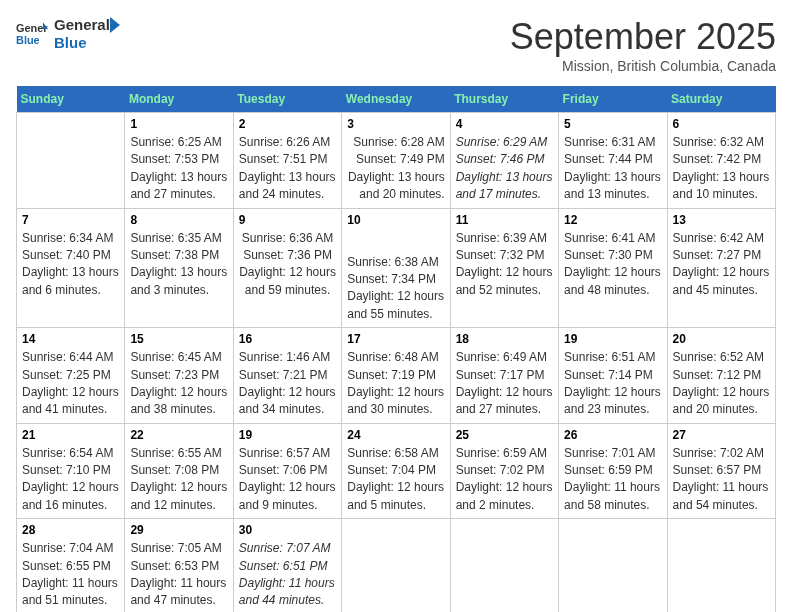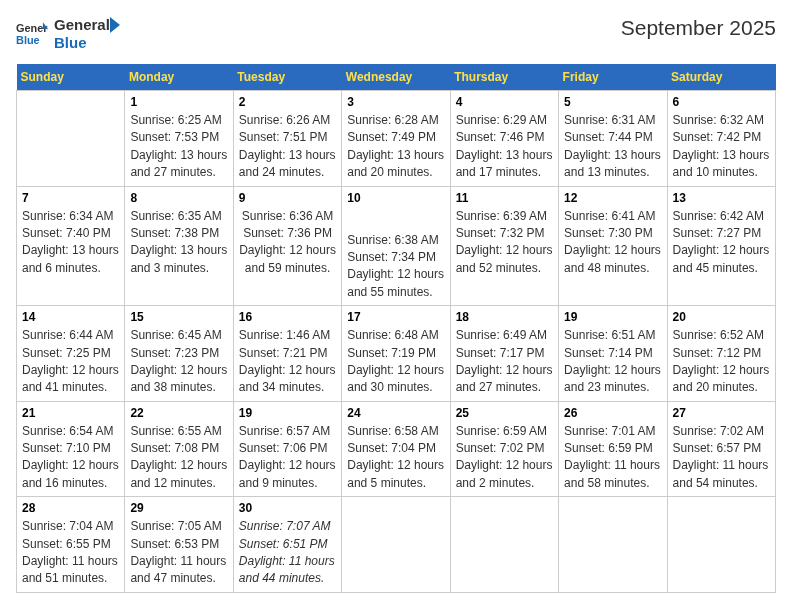--- a/index.html
+++ b/index.html
@@ -22,36 +22,36 @@
     }
     .logo-icon {
       width: 32px;
       height: 28px;
       margin-right: 2px;
     }
     .title-block {
       text-align: right;
     }
     .month-title {
-      font-size: 21px;
+      font-size: 36px;
       color: #333;
       font-weight: normal;
     }
     .location {
       font-size: 14px;
       color: #555;
     }
     table {
       width: 100%;
       border-collapse: collapse;
       font-size: 11px;
     }
     thead tr th {
       background-color: #2b6bbf;
-      color: #fde047;
+      color: #86efac;
       padding: 6px 4px;
       text-align: left;
       font-size: 12px;
       font-weight: bold;
     }
     tbody tr td {
       border: 1px solid #ccc;
       vertical-align: top;
       padding: 4px 5px;
       width: calc(100% / 7);
@@ -87,20 +87,21 @@
     <div style="margin-left:4px;">
       <div style="font-size:15px;font-weight:bold;color:#333;line-height:1.2;">General</div>
       <div style="font-size:15px;font-weight:bold;color:#1a6bb5;line-height:1.2;">Blue</div>
     </div>
     <svg width="20" height="20" viewBox="0 0 20 20" style="margin-left:-8px;margin-top:-18px;">
       <polygon points="8,2 18,10 8,18" fill="#1a6bb5"></polygon>
     </svg>
   </div>
   <div class="title-block">
     <div class="month-title">September 2025</div>
+    <div class="location">Mission, British Columbia, Canada</div>
   </div>
 </div>
 
 <table>
   <thead>
     <tr>
     <th>Sunday</th>
         <th>Monday</th>
         <th>Tuesday</th>
         <th>Wednesday</th>
@@ -121,28 +122,28 @@
         </td>
         <td>
           <span class="day-num">2</span>
           <div class="day-info" style="white-space: pre-line;">Sunrise: 6:26 AM
 Sunset: 7:51 PM
 Daylight: 13 hours
 and 24 minutes.</div>
         </td>
         <td>
           <span class="day-num">3</span>
-          <div class="day-info" style="white-space: pre-line;">Sunrise: 6:28 AM
+          <div class="day-info" style="white-space: pre-line; text-align: right;">Sunrise: 6:28 AM
 Sunset: 7:49 PM
 Daylight: 13 hours
 and 20 minutes.</div>
         </td>
         <td>
           <span class="day-num">4</span>
-          <div class="day-info" style="white-space: pre-line;">Sunrise: 6:29 AM
+          <div class="day-info" style="white-space: pre-line; font-style: italic;">Sunrise: 6:29 AM
 Sunset: 7:46 PM
 Daylight: 13 hours
 and 17 minutes.</div>
         </td>
         <td>
           <span class="day-num">5</span>
           <div class="day-info" style="white-space: pre-line;">Sunrise: 6:31 AM
 Sunset: 7:44 PM
 Daylight: 13 hours
 and 13 minutes.</div>

